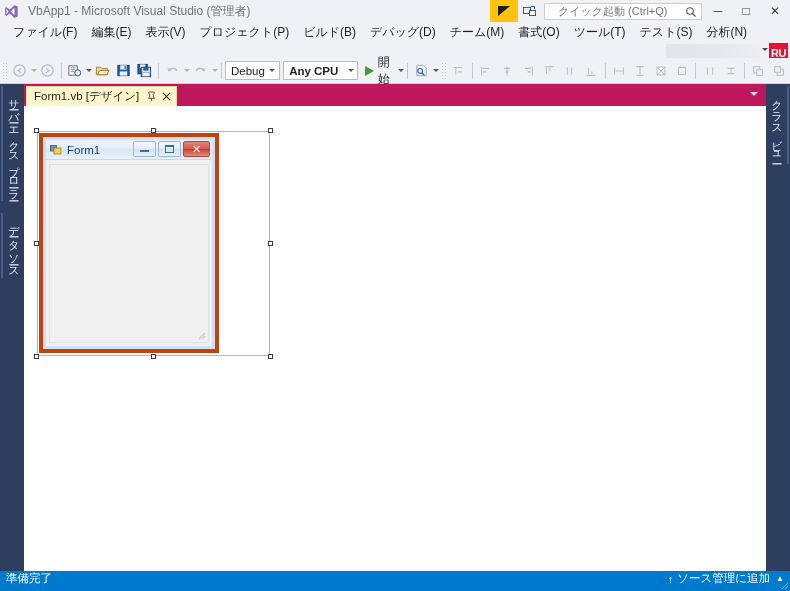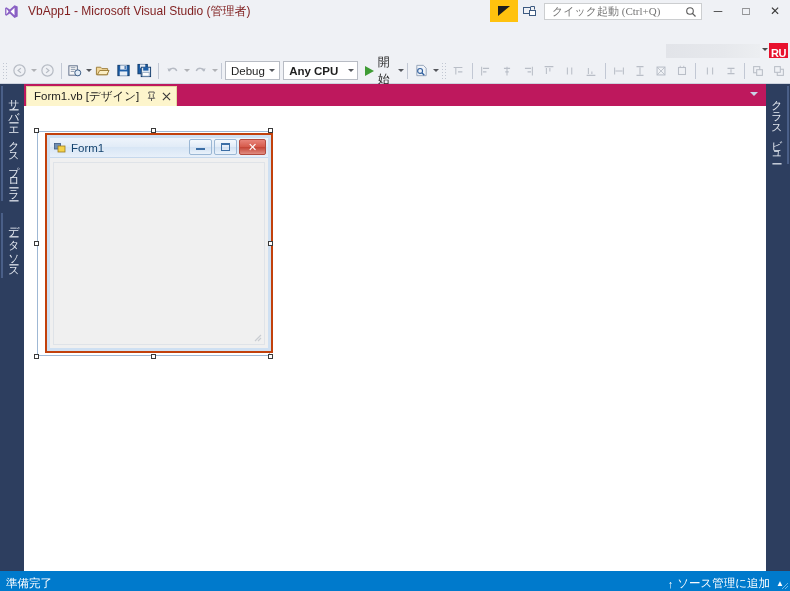--- a/index.html
+++ b/index.html
@@ -23,21 +23,21 @@
     position: absolute; top: 0; left: 0; width: 790px; height: 22px;
     background: #eff1f5;
     display: flex; align-items: center;
   }
   .vs-logo {
     width: 22px; height: 22px; position: relative;
     display: flex; align-items: center; justify-content: center;
   }
   .vs-logo svg { display: block; }
   .title-text {
-    font-size: 12px; color: #7f1d1d; margin-left: 6px;
+    font-size: 12px; color: #737373; margin-left: 6px;
     white-space: nowrap; letter-spacing: 0px;
   }
   .tb-right {
     position: absolute; right: 0; top: 0; height: 22px;
     display: flex; align-items: center;
   }
   .notif-btn {
     width: 28px; height: 22px; background: #ffc20e;
     display: flex; align-items: center; justify-content: center;
   }
@@ -52,23 +52,23 @@
     width: 24px; height: 22px; display: flex;
     align-items: center; justify-content: center;
   }
   .qlaunch {
     width: 158px; height: 17px; background: #fff;
     border: 1px solid #ccced0;
     display: flex; align-items: center;
     margin: 0 2px 0 2px; position: relative;
   }
   .qlaunch input {
-    border: 0; outline: 0; width: 134px; margin-left: 5px;
+    border: 0; outline: 0; width: 134px; margin-left: 11px;
     font-size: 11px; color: #8a8a8a; background: transparent;
-    font-family: Liberation Serif, serif;
+    font-family: Liberation Sans, sans-serif;
   }
   .qlaunch .mag { position: absolute; right: 4px; top: 2px; }
   .wbtn {
     width: 28px; height: 22px; display: flex;
     align-items: center; justify-content: center;
     color: #3b3b3b; font-size: 12px;
   }
   .wbtn.close { width: 30px; }
 
   
@@ -221,23 +221,23 @@
     position: absolute; left: 0; top: 0; right: 0; bottom: 0;
     border: 1px solid #9fb8d4;
   }
   .handle {
     position: absolute; width: 5px; height: 5px;
     background: #ffffff; border: 1px solid #3b3b3b;
   }
 
   
   .winform {
-    position: absolute; left: 8px; top: 2px;
-    width: 228px; height: 220px;
-    border: 2px solid #c2410c;
+    position: absolute; left: 2px; top: 2px;
+    width: 180px; height: 220px;
+    border: 4px solid #c2410c;
     background: #f0f0f0;
     box-shadow: 0 0 0 1px rgba(255,255,255,.55) inset;
   }
   .wf-outer {
     position: absolute; left: 0; top: 0; width: 100%; height: 100%;
     border: 3px solid #cfe0f2;
     background: #f0f0f0;
   }
   .wf-title {
     height: 20px; width: 100%;
@@ -271,21 +271,21 @@
     background: #f0f0f0;
     border: 1px solid #dfe3e8;
   }
   .wf-grip {
     position: absolute; right: 1px; bottom: 1px; width: 12px; height: 12px;
   }
 
   
   .statusbar {
     position: absolute; bottom: 0; left: 0; width: 790px; height: 20px;
-    background: #007acc; display: flex; align-items: flex-end;
+    background: #007acc; display: flex; align-items: flex-start;
     color: #ffffff; font-size: 11.5px;
   }
   .status-left { margin-left: 6px; }
   .status-right {
     position: absolute; right: 6px; display: flex; align-items: center; gap: 4px;
   }
   .up-arrow { font-size: 11px; }
   .sb-chev { font-size: 8px; margin-left: 2px; }
   .resize-grip {
     position: absolute; right: 1px; bottom: 1px;
@@ -328,20 +328,33 @@
           </svg>
         </span>
       </div>
       <div class="wbtn">─</div>
       <div class="wbtn">□</div>
       <div class="wbtn close">✕</div>
     </div>
   </div>
 
   <div class="menubar">
+    <div class="menurow" style="margin-top:1px;">
+      <div class="menuitem">ファイル(F)</div>
+      <div class="menuitem">編集(E)</div>
+      <div class="menuitem">表示(V)</div>
+      <div class="menuitem">プロジェクト(P)</div>
+      <div class="menuitem">ビルド(B)</div>
+      <div class="menuitem">デバッグ(D)</div>
+      <div class="menuitem">チーム(M)</div>
+      <div class="menuitem">書式(O)</div>
+      <div class="menuitem">ツール(T)</div>
+      <div class="menuitem">テスト(S)</div>
+      <div class="menuitem">分析(N)</div>
+    </div>
 
     <div class="userbox"></div>
     <div class="userchev"></div>
     <div class="ru-avatar">RU</div>
   </div>
 
   <div class="toolbar">
     <div class="grip"></div>
 
     <div class="tbtn">

